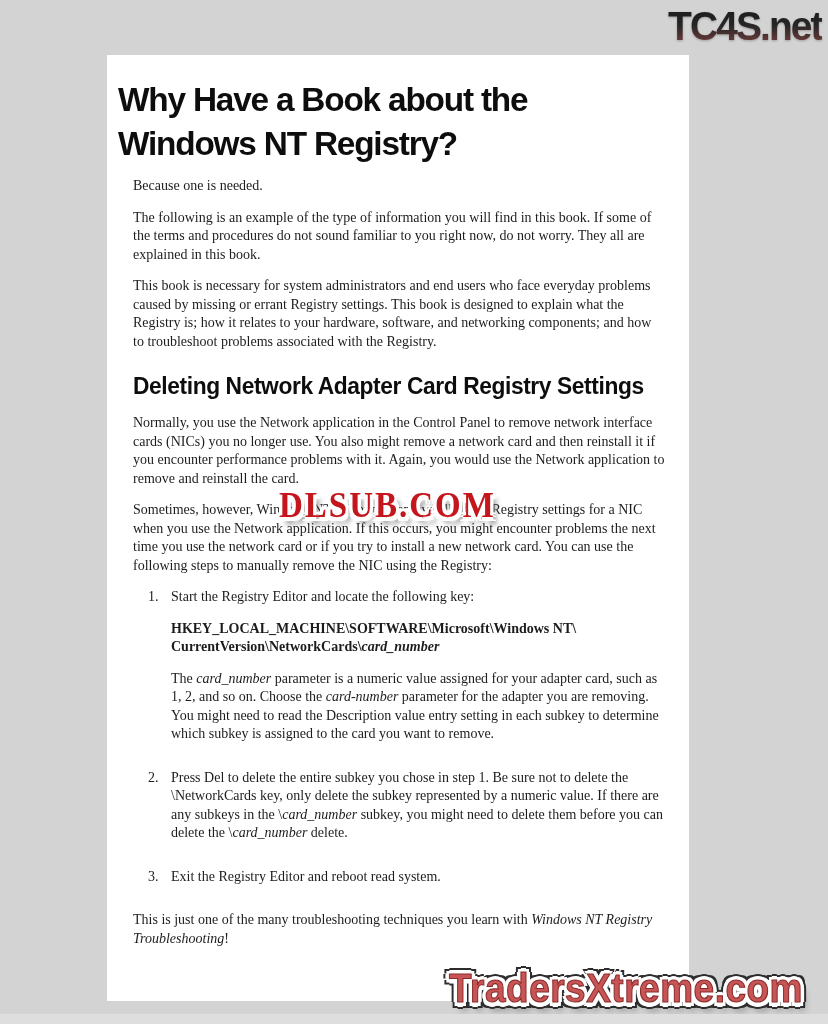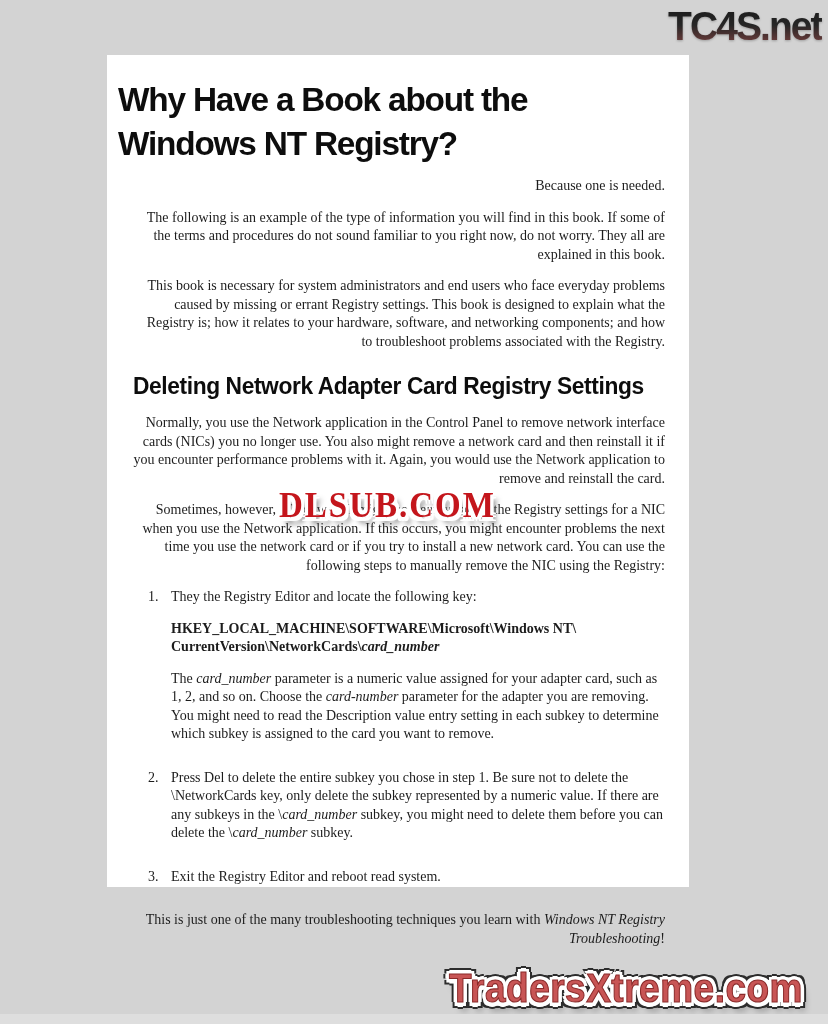--- a/index.html
+++ b/index.html
@@ -4,34 +4,33 @@
 <style>
   html,body{margin:0;padding:0;}
   body{
     width:828px;height:1024px;position:relative;overflow:hidden;
     background:#d3d3d3;
     font-family:"Liberation Serif", serif;
   }
   .bottom-strip{position:absolute;left:0;bottom:0;width:100%;height:10px;background:#dedede;}
   
   .page{
-    position:absolute;left:107px;top:55px;width:582px;height:832px;
+    position:absolute;left:107px;top:55px;width:582px;height:946px;
     background:#ffffff;box-sizing:border-box;
     padding:22px 24px 0 26px;
   }
   .title{
     font-family:"Liberation Sans", sans-serif;
     font-weight:bold;font-size:34px;line-height:44px;letter-spacing:-1.2px;
     color:#0d0d0d;margin:0 0 12px -15px;white-space:pre-line;
     transform:scaleX(0.98);transform-origin:left top;
   }
   .body-p{
     font-size:14px;line-height:18.5px;color:#1c1c1c;
     margin:0 0 13px 0;
-    text-align:right;
   }
   .it{font-style:italic;}
   .section-heading{
     font-family:"Liberation Sans", sans-serif;
     font-weight:bold;font-size:23px;line-height:27px;letter-spacing:-0.4px;
     color:#0d0d0d;margin:22px 0 14px 0;
     transform:scaleX(0.99);transform-origin:left top;
   }
   .steps{margin-left:15px;}
   .step{display:flex;margin:0 0 12px 0;}
@@ -91,30 +90,30 @@
 
   <h2 class="section-heading">Deleting Network Adapter Card Registry Settings</h2>
 
   <p class="body-p"><span>Normally, you use the Network application in the Control Panel to remove network interface cards (NICs) you no longer use. You also might remove a network card and then reinstall it if you encounter performance problems with it. Again, you would use the Network application to remove and reinstall the card.</span></p>
   <p class="body-p"><span>Sometimes, however, Windows NT might not remove all of the Registry settings for a NIC when you use the Network application. If this occurs, you might encounter problems the next time you use the network card or if you try to install a new network card. You can use the following steps to manually remove the NIC using the Registry:</span></p>
 
   <div class="steps">
     <div class="step">
       <span class="step-num">1.</span>
       <div class="step-body">
-        <p><span>They the Registry Editor and locate the following key:</span></p>
+        <p><span>Start the Registry Editor and locate the following key:</span></p>
         <p class="reg-key"><span>HKEY_LOCAL_MACHINE\SOFTWARE\Microsoft\Windows NT\
 CurrentVersion\NetworkCards\</span><span class="it">card_number</span></p>
         <p><span>The </span><span class="it">card_number</span><span> parameter is a numeric value assigned for your adapter card, such as 1, 2, and so on. Choose the </span><span class="it">card-number</span><span> parameter for the adapter you are removing. You might need to read the Description value entry setting in each subkey to determine which subkey is assigned to the card you want to remove.</span></p>
       </div>
     </div>
     <div class="step">
       <span class="step-num">2.</span>
       <div class="step-body">
-        <p><span>Press Del to delete the entire subkey you chose in step 1. Be sure not to delete the \NetworkCards key, only delete the subkey represented by a numeric value. If there are any subkeys in the \</span><span class="it">card_number</span><span> subkey, you might need to delete them before you can delete the \</span><span class="it">card_number</span><span> subkey.</span></p>
+        <p><span>Press Del to delete the entire subkey you chose in step 1. Be sure not to delete the \NetworkCards key, only delete the subkey represented by a numeric value. If there are any subkeys in the \</span><span class="it">card_number</span><span> subkey, you might need to delete them before you can delete the \</span><span class="it">card_number</span><span> delete.</span></p>
       </div>
     </div>
     <div class="step">
       <span class="step-num">3.</span>
       <div class="step-body">
         <p><span>Exit the Registry Editor and reboot read system.</span></p>
       </div>
     </div>
   </div>
 

